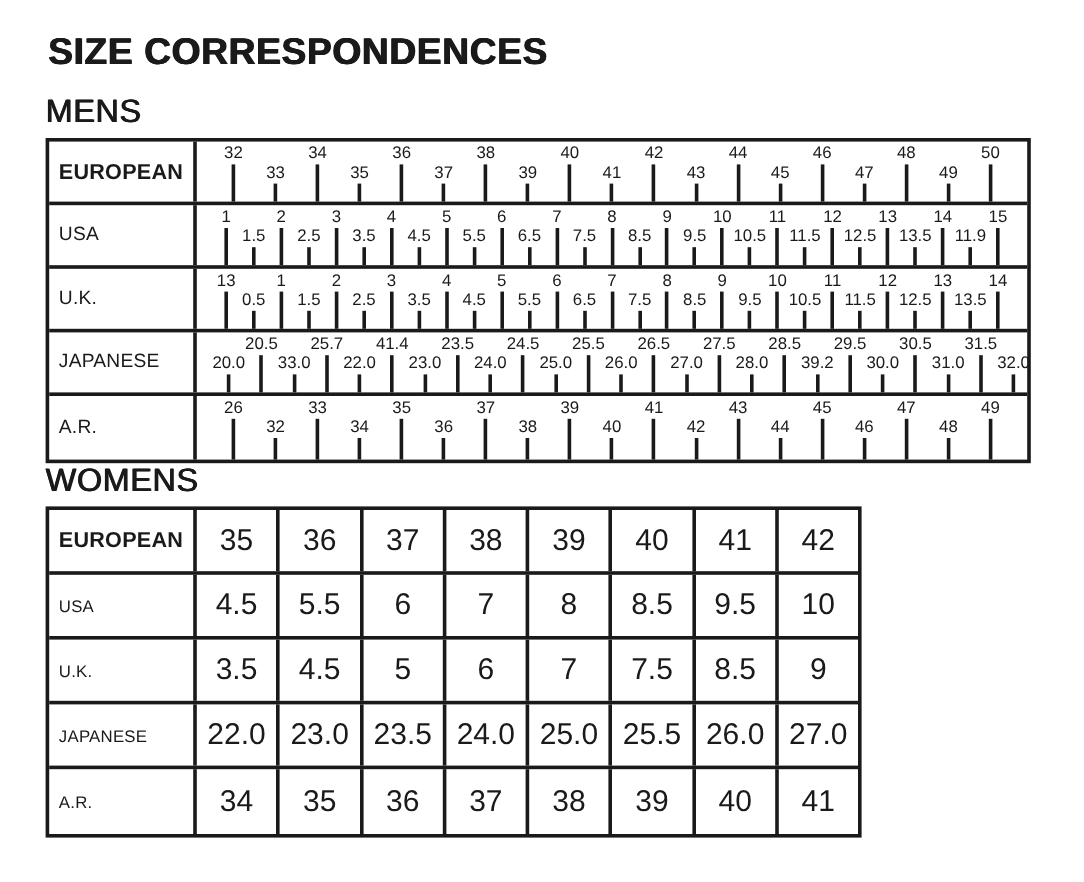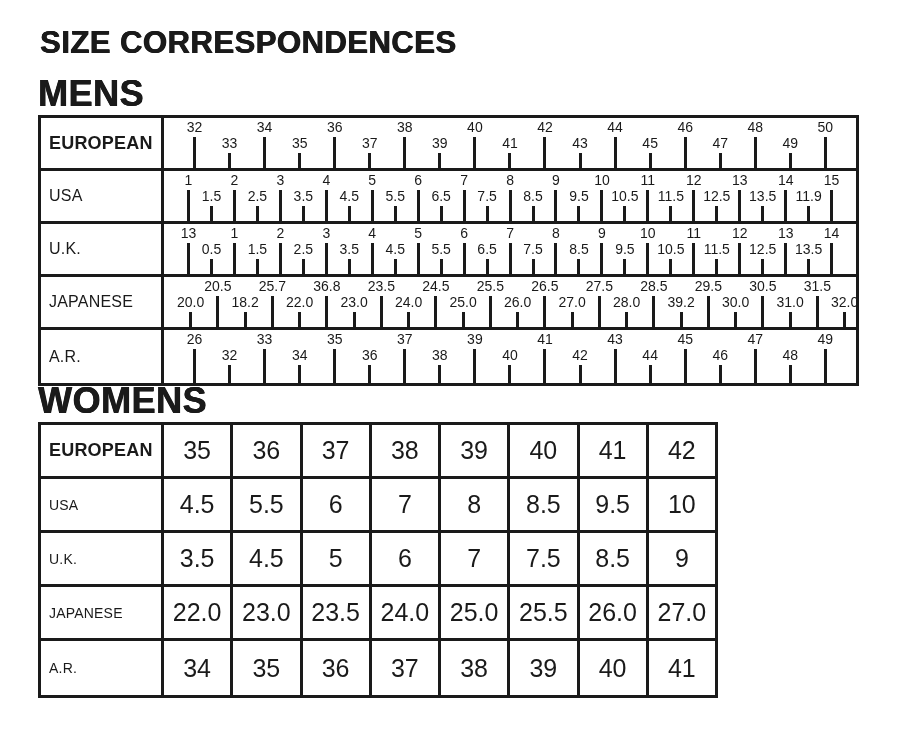--- a/index.html
+++ b/index.html
@@ -14,23 +14,23 @@
   .page { padding: 26px 0 0 38px; }
 
   h1.title {
     font-size: 31px; line-height: 33px;
     margin: 0 0 20px 2px;
     font-weight: bold;
     letter-spacing: 0.5px;
     text-shadow: 0.6px 0 0 currentColor, -0.3px 0 0 currentColor;
   }
   h2.section-heading {
-    font-size: 36px; line-height: 29px;
+    font-size: 27px; line-height: 29px;
     margin: 0 0 7px 0;
-    font-weight: bold;
+    font-weight: normal;
     letter-spacing: 0.5px;
     text-shadow: 0.6px 0 0 currentColor, -0.3px 0 0 currentColor;
   }
   h2.womens-heading { }
 
   
   .mens-table {
     width: 821px;
     border: 3px solid #1a1a1a;
   }
@@ -438,33 +438,33 @@
         <div class="scale-cell">
           <div class="unit lo">
             <div class="num">20.0</div>
             <div class="tick"></div>
           </div>
           <div class="unit hi">
             <div class="num">20.5</div>
             <div class="tick"></div>
           </div>
           <div class="unit lo">
-            <div class="num">18.2</div>
+            <div class="num">33.0</div>
             <div class="tick"></div>
           </div>
           <div class="unit hi">
             <div class="num">25.7</div>
             <div class="tick"></div>
           </div>
           <div class="unit lo">
             <div class="num">22.0</div>
             <div class="tick"></div>
           </div>
           <div class="unit hi">
-            <div class="num">36.8</div>
+            <div class="num">41.4</div>
             <div class="tick"></div>
           </div>
           <div class="unit lo">
             <div class="num">23.0</div>
             <div class="tick"></div>
           </div>
           <div class="unit hi">
             <div class="num">23.5</div>
             <div class="tick"></div>
           </div>

